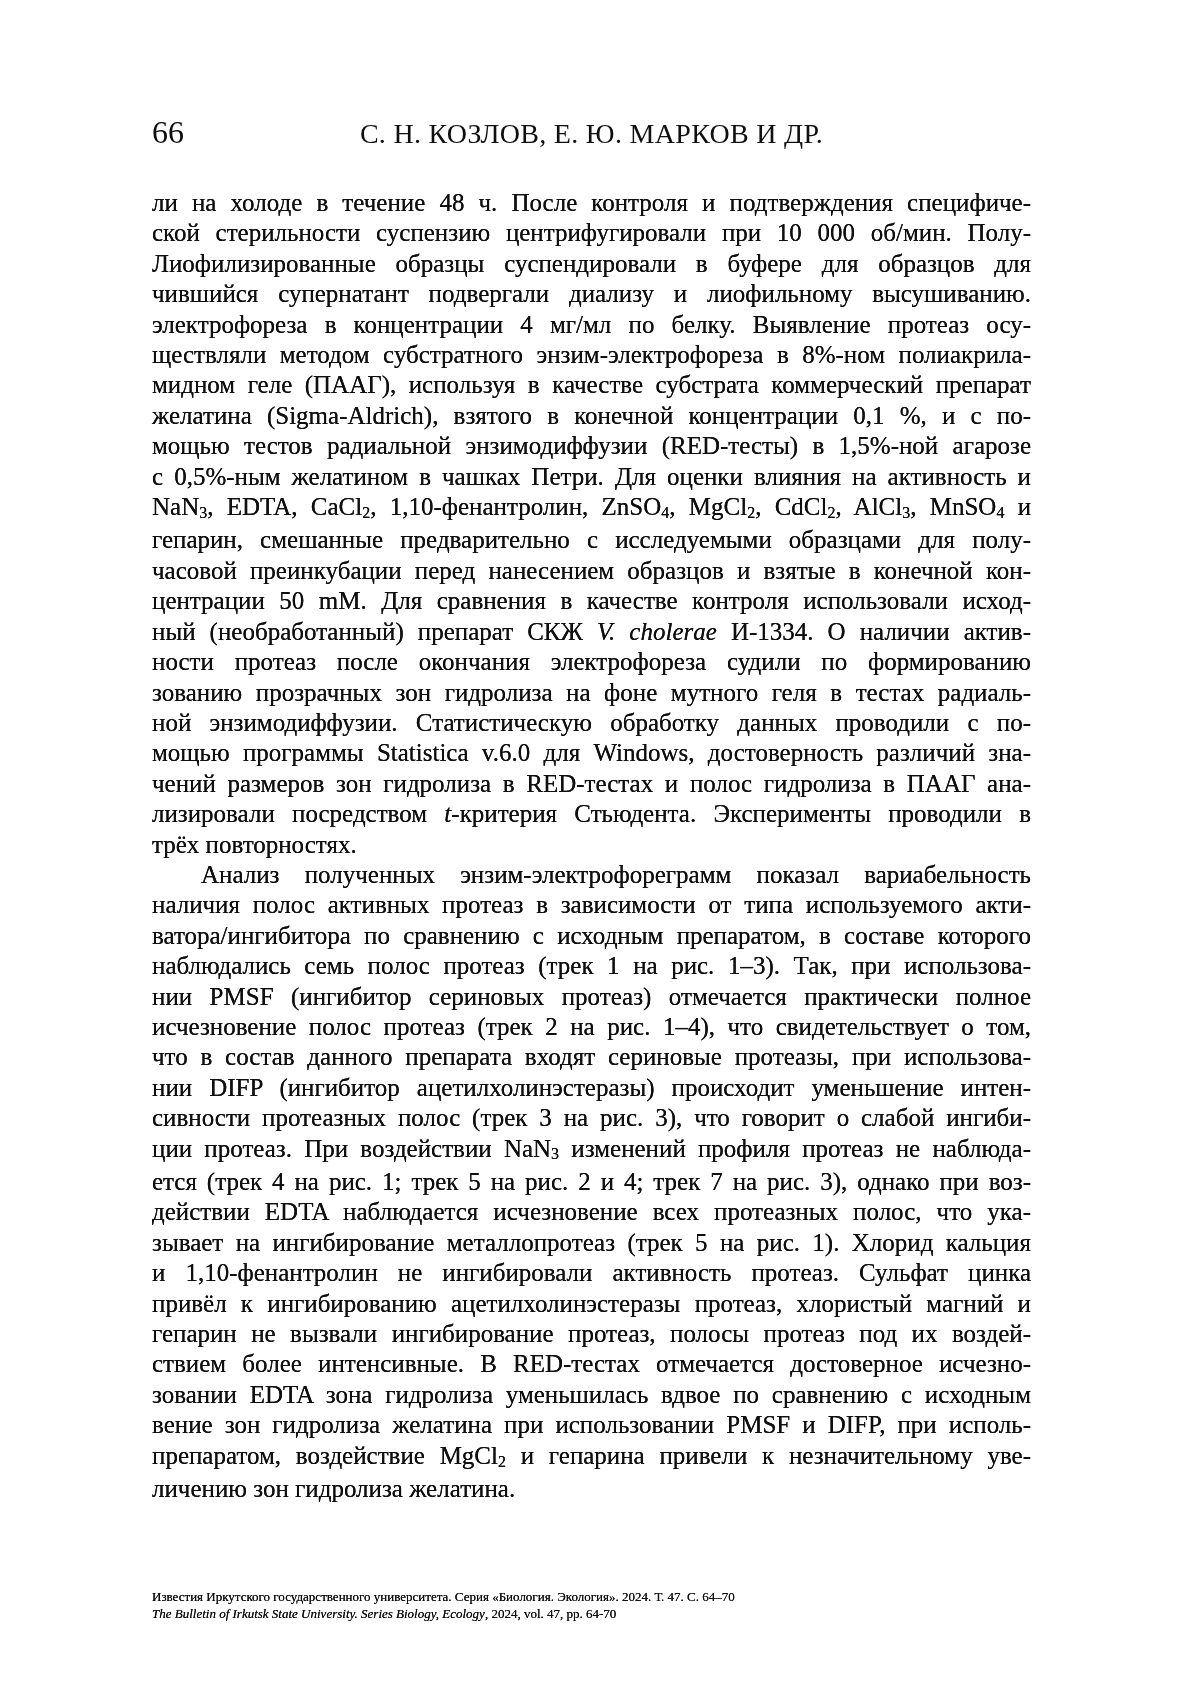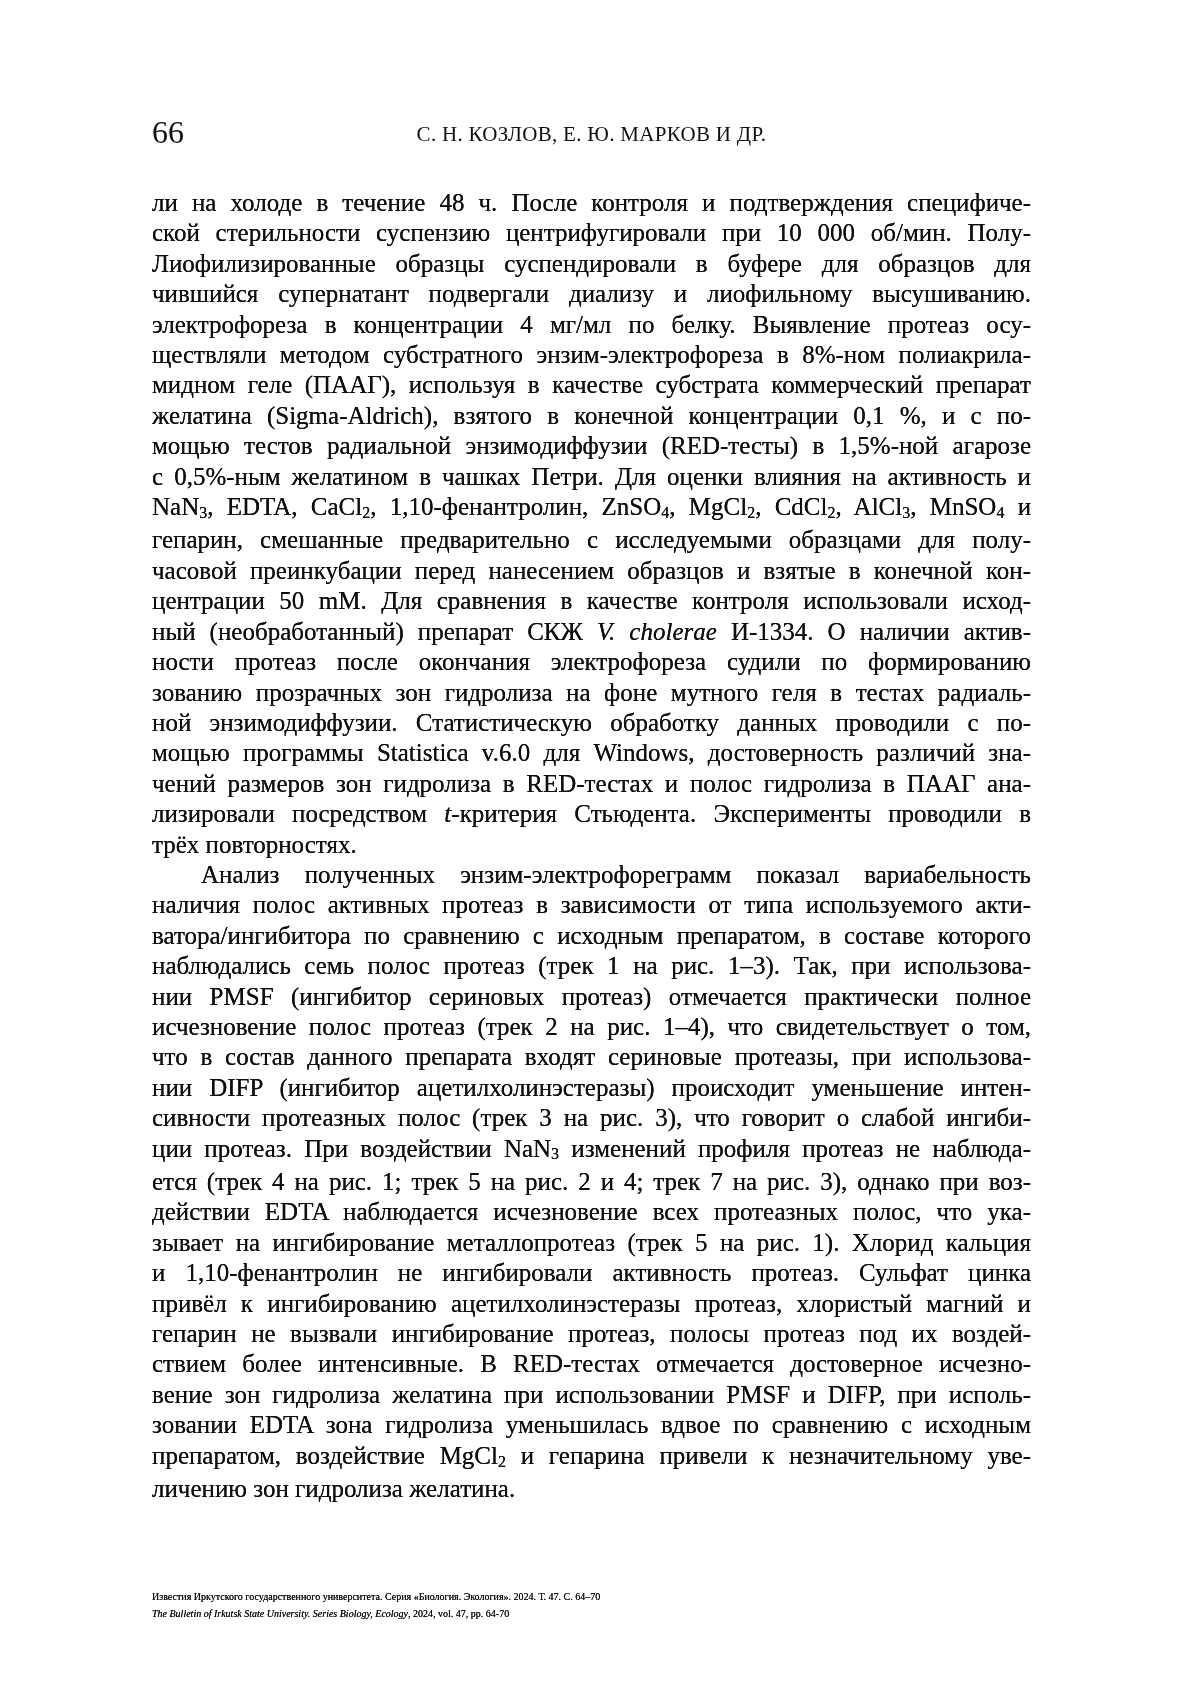--- a/index.html
+++ b/index.html
@@ -11,40 +11,40 @@
     position: relative;
     -webkit-font-smoothing: antialiased;
   }
   .page { position: absolute; inset: 0; background: #ffffff; }
   .page-number {
     position: absolute; left: 152px; top: 121px;
     font-size: 32px; line-height: 22px;
   }
   .running-head {
     position: absolute; left: 152px; top: 123px; width: 879px;
-    text-align: center; font-size: 21px; line-height: 22px;
+    text-align: center; font-size: 28px; line-height: 22px;
     letter-spacing: 0.3px;
   }
   .article-body {
     position: absolute; left: 152px; top: 188px; width: 879px;
     font-size: 25px;
     text-shadow: 0 0 0.5px currentColor;
   }
   .line {
     line-height: 30.4px;
     text-align: justify;
     text-align-last: justify;
   }
   .line.last { text-align-last: left; }
   .line.indent { text-indent: 49px; }
   .sub { font-size: 64%; position: relative; top: 0.18em; }
   .it { font-style: italic; }
   .footer {
     position: absolute; left: 152px; top: 1589px; width: 879px;
-    font-size: 10px; line-height: 16.5px;
+    font-size: 13px; line-height: 16.5px;
     text-shadow: 0 0 0.3px currentColor;
   }
 </style>
 </head>
 <body>
 
 <div class="page">
   <div class="page-number">66</div>
   <div class="running-head">С. Н. КОЗЛОВ, Е. Ю. МАРКОВ И ДР.</div>
   <div class="article-body">
@@ -80,22 +80,22 @@
       <div class="line"><span>нии DIFP (ингибитор ацетилхолинэстеразы) происходит уменьшение интен-</span></div>
       <div class="line"><span>сивности протеазных полос (трек 3 на рис. 3), что говорит о слабой ингиби-</span></div>
       <div class="line"><span>ции протеаз. При воздействии NaN</span><span class="sub">3</span><span> изменений профиля протеаз не наблюда-</span></div>
       <div class="line"><span>ется (трек 4 на рис. 1; трек 5 на рис. 2 и 4; трек 7 на рис. 3), однако при воз-</span></div>
       <div class="line"><span>действии EDTA наблюдается исчезновение всех протеазных полос, что ука-</span></div>
       <div class="line"><span>зывает на ингибирование металлопротеаз (трек 5 на рис. 1). Хлорид кальция</span></div>
       <div class="line"><span>и 1,10-фенантролин не ингибировали активность протеаз. Сульфат цинка</span></div>
       <div class="line"><span>привёл к ингибированию ацетилхолинэстеразы протеаз, хлористый магний и</span></div>
       <div class="line"><span>гепарин не вызвали ингибирование протеаз, полосы протеаз под их воздей-</span></div>
       <div class="line"><span>ствием более интенсивные. В RED-тестах отмечается достоверное исчезно-</span></div>
+      <div class="line"><span>зовании EDTA зона гидролиза уменьшилась вдвое по сравнению с исходным</span></div>
       <div class="line"><span>вение зон гидролиза желатина при использовании PMSF и DIFP, при исполь-</span></div>
-      <div class="line"><span>зовании EDTA зона гидролиза уменьшилась вдвое по сравнению с исходным</span></div>
       <div class="line"><span>препаратом, воздействие MgCl</span><span class="sub">2</span><span> и гепарина привели к незначительному уве-</span></div>
       <div class="line last"><span>личению зон гидролиза желатина.</span></div>
     </div>
   <div class="footer">
     <div class="footer-line">Известия Иркутского государственного университета. Серия «Биология. Экология». 2024. Т. 47. С. 64–70</div>
     <div class="footer-line"><span class="it">The Bulletin of Irkutsk State University. Series Biology, Ecology</span><span>, 2024, vol. 47, pp. 64-70</span></div>
   </div>
 </div>
 
 </body></html>

